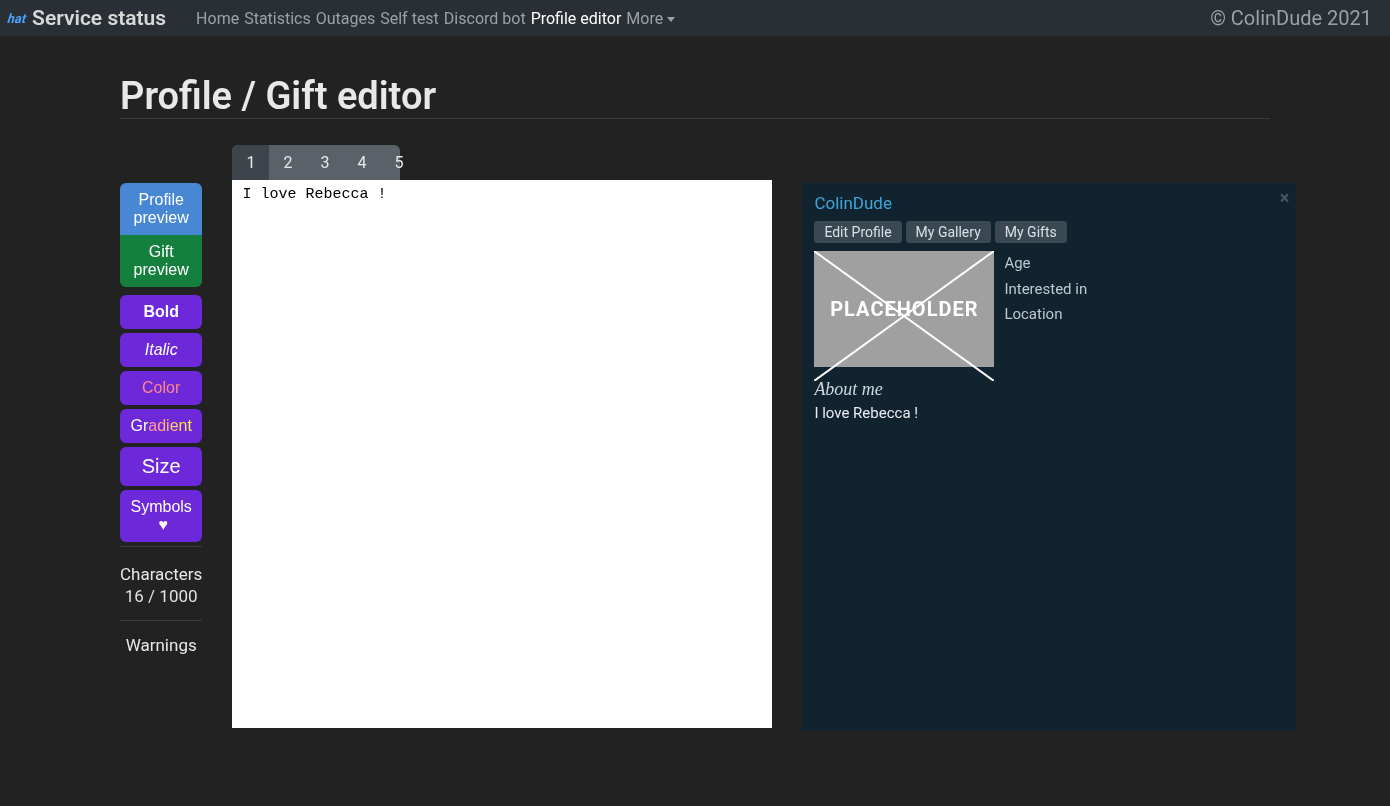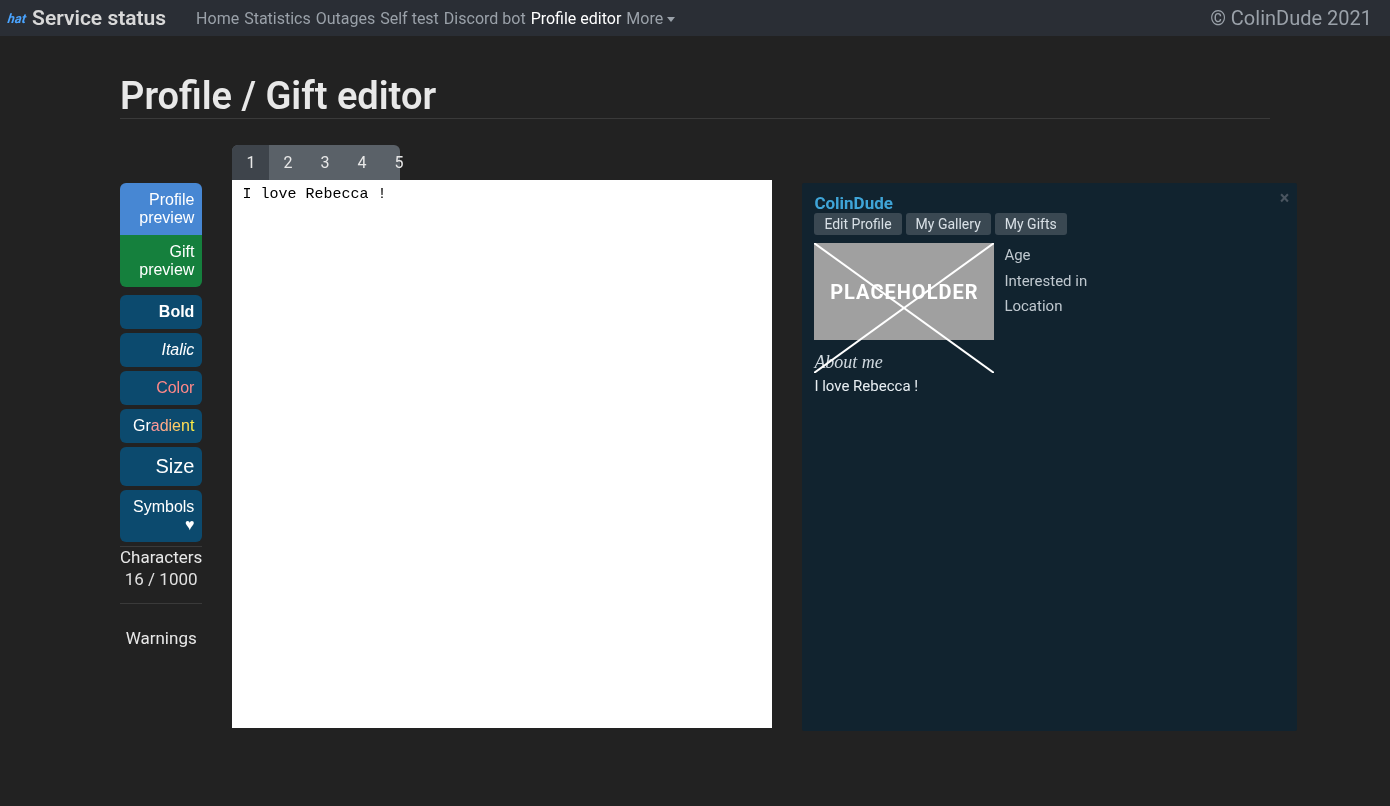--- a/index.html
+++ b/index.html
@@ -11,48 +11,48 @@
 .navlinks a{color:#9aa1a9;text-decoration:none;font-size:16px;cursor:pointer}
 .navlinks a.active{color:#fff}
 .chev{display:inline-block;width:0;height:0;border-left:4px solid transparent;border-right:4px solid transparent;border-top:5px solid #9aa1a9;margin-left:4px;vertical-align:middle}
 .copyright{color:#9aa1a9;font-size:20px;margin-right:10px}
 .page{padding:30px 120px 0 120px}
 h1.page-title{font-size:38px;font-weight:600;color:#e8e8e8;margin-top:8px}
 .subtitle{font-size:20px;color:#d8d8d8;margin-top:14px;margin-bottom:14px}
 hr.rule{border:none;border-top:1px solid #3a3a3a;margin-bottom:26px}
 .workarea{display:flex;gap:0;align-items:flex-start}
 .sidebar{width:162px;margin-right:30px;margin-top:38px}
-.btn{display:block;width:100%;border:none;border-radius:6px;padding:8px 8px;font-size:16px;margin-bottom:4px;cursor:pointer;text-align:right}
+.btn{display:block;width:100%;border:none;border-radius:6px;padding:8px 8px;font-size:16px;margin-bottom:4px;cursor:pointer;text-align:center}
 .btn-group-top .btn{border-radius:0;margin-bottom:0}
 .btn-group-top .btn:first-child{border-top-left-radius:6px;border-top-right-radius:6px}
 .btn-group-top .btn:last-child{border-bottom-left-radius:6px;border-bottom-right-radius:6px}
 .btn-blue{background:#15803d;color:#fff}
 .btn-blue-light{background:#4787d3;color:#fff}
-.btn-grey{background:#0c4a6e;color:#fff}
+.btn-grey{background:#6d28d9;color:#fff}
 .btn-bold{font-weight:700}
 .btn-italic{font-style:italic}
 .btn-color{color:#f88}
 .grad-g{color:#fff}.grad-r{color:#fff}.grad-a{color:#f99}.grad-d{color:#fa8}.grad-i{color:#fb7}.grad-e{color:#fc6}.grad-n{color:#fd5}.grad-t{color:#fe4}
 .heart{display:inline-block;margin-left:4px}
-.sidebar-sec{text-align:center;border-top:1px solid #3a3a3a;padding-top:0}
+.sidebar-sec{text-align:center;border-top:1px solid #3a3a3a;padding-top:17px}
 .sidebar-sec .lbl{display:block;color:#e8e8e8;font-size:17px}
 .sidebar-sec .val{display:block;color:#e0e0e0;font-size:17px;margin-top:2px}
-.sidebar-sec.warn{margin-top:14px;padding-top:24px}
+.sidebar-sec.warn{margin-top:14px;padding-top:14px}
 .center{flex:0 0 540px;margin-right:30px}
 .tabs{display:flex;background:#5a6168;border-radius:6px 6px 0 0;width:168px}
 .tabs .tab{padding:8px 14px;color:#e8e8e8;cursor:pointer;font-size:16px}
 .tabs .tab.active{background:#3e444b;border-radius:6px 0 0 0}
 .editor{width:540px;height:548px;background:#fff;color:#000;border:none;resize:none;font-family:"Courier New",monospace;font-size:15px;padding:6px 10px;outline:none;overflow-y:scroll}
 .preview{flex:0 0 495px;background:#11232f;border-radius:2px;padding:10px 12px;position:relative;height:548px;margin-top:38px}
 .close-x{position:absolute;top:4px;right:8px;color:#4a5560;font-size:18px;font-weight:700;cursor:pointer}
-.username{color:#3fa5d8;font-size:17px;font-weight:700;}
+.username{color:#3fa5d8;font-size:17px;font-weight:400;margin-bottom:8px}
 .pvtabs{display:flex;gap:4px;margin-bottom:8px}
 .pvtabs .pvt{background:#3a4852;color:#d8e0e6;font-size:14px;padding:3px 10px;border-radius:3px;cursor:pointer}
 .pvrow{display:flex;gap:10px}
-.placeholder{width:180px;height:97px;background:#a0a0a0;position:relative;display:flex;align-items:center;justify-content:center;color:#fff;font-weight:700;font-size:20px;letter-spacing:1px}
+.placeholder{width:180px;height:116px;background:#a0a0a0;position:relative;display:flex;align-items:center;justify-content:center;color:#fff;font-weight:700;font-size:20px;letter-spacing:1px}
 .placeholder svg{position:absolute;inset:0}
 .meta{color:#bfc8cf;font-size:15px;line-height:1.7}
 .aboutlbl{font-family:Georgia,'Times New Roman',serif;font-style:italic;font-weight:400;color:#cfd8df;font-size:18px;margin-top:12px}
 .abouttxt{color:#e8eef2;font-size:15px;margin-top:4px}
 </style>
 </head>
 <body>
 
 <div class="topbar">
   <span class="logo-strip">hat</span>

